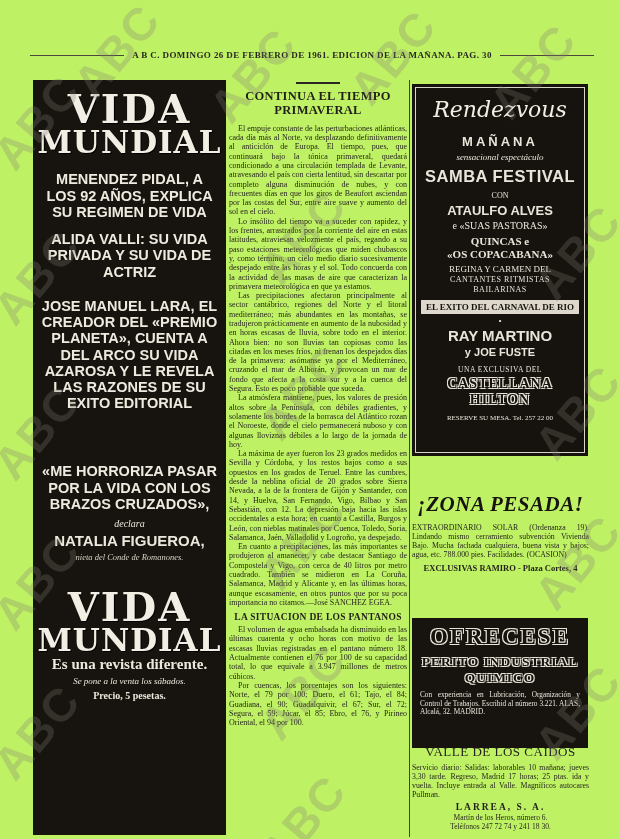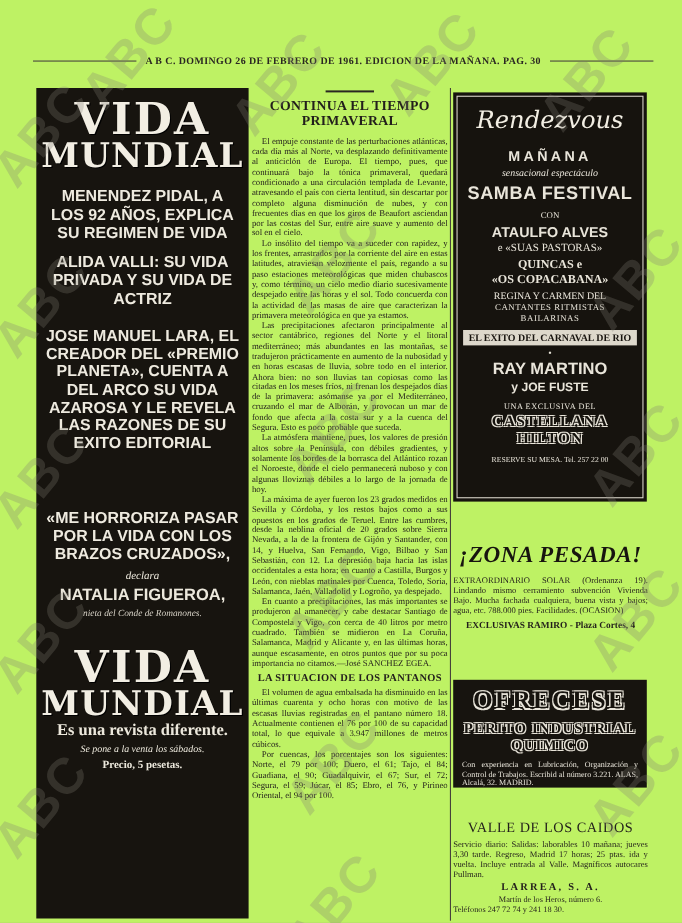--- a/index.html
+++ b/index.html
@@ -71,34 +71,34 @@
   .rv-mesa{font-size:7px;margin-top:6px;}
 
   
   .zona{position:absolute;left:412px;top:492px;width:177px;}
   .zona-title{font-weight:bold;font-style:italic;font-size:21px;text-align:center;letter-spacing:0.5px;
               color:#17140f;}
   .zona-body{font-size:7.8px;line-height:9px;text-align:justify;margin-top:6px;}
   .zona-foot{font-weight:bold;font-size:8.5px;text-align:center;margin-top:4px;}
 
   
-  .ofr{position:absolute;left:412px;top:618px;width:176px;height:98px;background:#17140f;color:#e9e5da;
+  .ofr{position:absolute;left:412px;top:618px;width:176px;height:130px;background:#17140f;color:#e9e5da;
        display:flex;flex-direction:column;align-items:center;text-align:center;box-sizing:border-box;
        padding:6px 8px;overflow:hidden;}
   .ofr-title{font-family:"Liberation Serif",serif;font-weight:bold;font-size:23px;letter-spacing:2px;}
   .ofr-sub{font-family:"Liberation Serif",serif;font-weight:bold;font-size:13.5px;line-height:1.15;margin-top:4px;letter-spacing:1px;}
   .ofr-body{font-size:7.3px;line-height:8.6px;text-align:justify;margin-top:6px;}
 
   
   .valle{position:absolute;left:412px;top:744px;width:177px;}
   .valle-title{font-weight:normal;font-size:13px;text-align:center;letter-spacing:0.5px;}
   .valle-body{font-size:7.8px;line-height:9px;text-align:justify;margin-top:3px;}
   .valle-sig1{font-weight:bold;font-size:9.5px;text-align:center;margin-top:3px;letter-spacing:2px;}
   .valle-sig2{font-size:7.5px;text-align:center;margin-top:1px;}
-  .valle-sig3{font-size:7.5px;text-align:left;font-family:Liberation Serif, serif;}
+  .valle-sig3{font-size:7.5px;text-align:center;font-family:Liberation Serif, serif;}
 </style>
 </head>
 <body>
 
 <div class="page">
 
   <div class="content">
 
     <div class="header">
       <div class="rule"></div>

